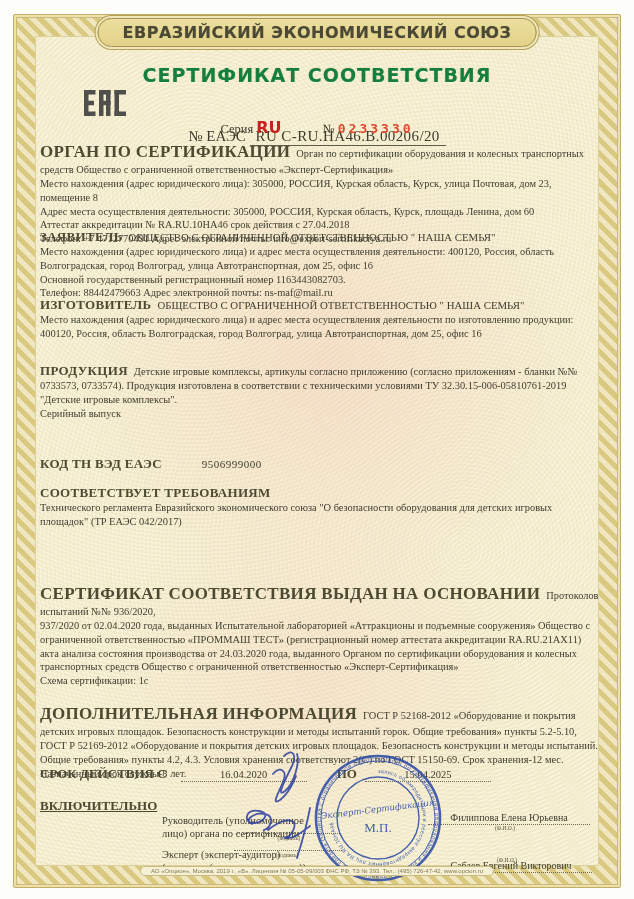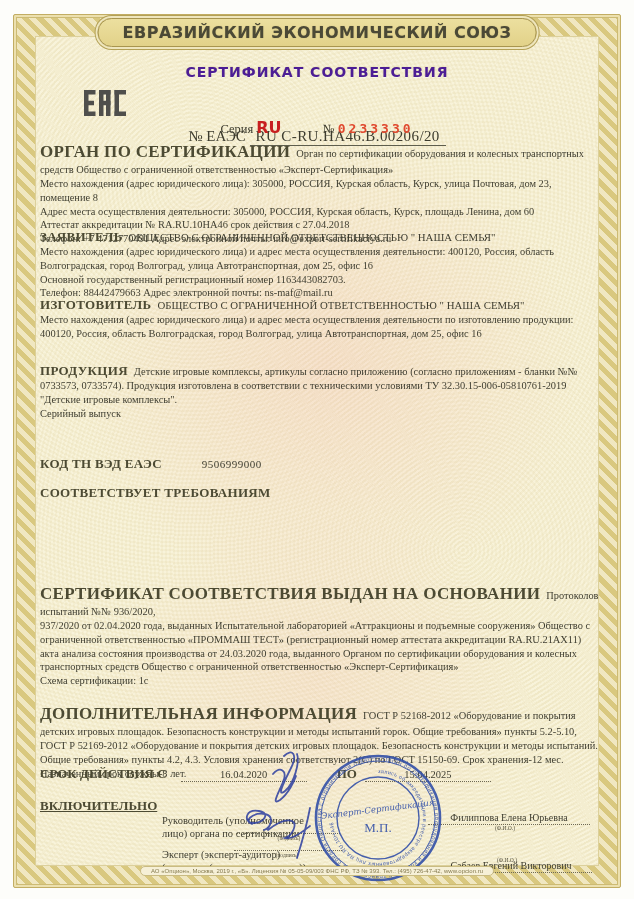--- a/index.html
+++ b/index.html
@@ -23,22 +23,22 @@
     border:1px solid #dcd09b;}
   
   .banner{position:absolute;left:50%;top:18px;transform:translateX(-50%);
     background:linear-gradient(#ecdf9f,#e2d289);
     border:1.5px solid #a8954f;border-radius:14px;padding:4px 24px;white-space:nowrap;
     box-shadow:0 0 0 2px #efe6bd, 0 0 0 3px #b3a055;}
   .banner span{font-family:"DejaVu Sans",sans-serif;font-weight:bold;font-size:16px;
     letter-spacing:.5px;color:#4b4936;text-shadow:0 0 1px rgba(90,85,50,.4);}
   .eac{position:absolute;left:84px;top:80px;}
   .cert-title{position:absolute;left:0;right:0;top:64px;text-align:center;
-    font-family:"DejaVu Sans",sans-serif;font-weight:bold;font-size:14px;letter-spacing:1px;
-    color:#4c1d95;text-shadow:0 1px 0 rgba(255,255,255,.6), 0 0 1px rgba(130,110,45,.55);}
+    font-family:"DejaVu Sans",sans-serif;font-weight:bold;font-size:19px;letter-spacing:1px;
+    color:#15803d;text-shadow:0 1px 0 rgba(255,255,255,.6), 0 0 1px rgba(130,110,45,.55);}
   .num-row{position:absolute;left:0;right:0;top:96px;text-align:center;font-size:15px;color:#3d3c2f;margin-top:32px;}
   .num-row .val{border-bottom:1px solid #5e5e4d;padding:0 6px 1px 6px;letter-spacing:.4px;}
   .series-row{position:absolute;left:0;right:0;top:118px;text-align:center;font-size:12.5px;color:#3d3c2f;}
   .series-ru{color:#c81f1f;font-weight:bold;font-family:"DejaVu Sans",sans-serif;font-size:16px;margin-right:38px;}
   .blank-no{color:#e04a30;font-family:"DejaVu Sans Mono",monospace;font-weight:bold;font-size:13px;letter-spacing:3px;}
   
   .sec{position:absolute;left:40px;right:32px;font-size:10.4px;line-height:1.32;color:#3f3e31;}
   .sec-h{font-weight:bold;font-size:13px;color:#4c4a33;letter-spacing:.3px;margin-right:6px;}
   .sec-h.big{font-size:17px;}
   .caps{font-size:10.8px;}
@@ -131,20 +131,21 @@
     <span class="sec-h">ПРОДУКЦИЯ</span><span>Детские игровые комплексы, артикулы согласно приложению (согласно приложениям - бланки №№ 0733573, 0733574). Продукция изготовлена в соответствии с техническими условиями ТУ 32.30.15-006-05810761-2019 "Детские игровые комплексы".</span>
     <div class="pre">Серийный выпуск</div>
   </div>
 
   <div class="sec" style="top:455px">
     <span class="sec-h">КОД ТН ВЭД ЕАЭС</span><span class="kod-val">9506999000</span>
   </div>
 
   <div class="sec" style="top:484px">
     <div class="sec-h">СООТВЕТСТВУЕТ ТРЕБОВАНИЯМ</div>
+    <div class="pre">Технического регламента Евразийского экономического союза "О безопасности оборудования для детских игровых площадок" (ТР ЕАЭС 042/2017)</div>
   </div>
 
   <div class="sec" style="top:583px">
     <span class="sec-h big">СЕРТИФИКАТ СООТВЕТСТВИЯ ВЫДАН НА ОСНОВАНИИ</span><span>Протоколов испытаний №№ 936/2020,</span>
     <div class="pre">937/2020 от 02.04.2020 года, выданных Испытательной лабораторией «Аттракционы и подъемные сооружения» Общество с ограниченной ответственностью «ПРОММАШ ТЕСТ» (регистрационный номер аттестата аккредитации RA.RU.21АХ11) акта анализа состояния производства от 24.03.2020 года, выданного Органом по сертификации оборудования и колесных транспортных средств Общество с ограниченной ответственностью «Эксперт-Сертификация»
 Схема сертификации: 1с</div>
   </div>
 
   <div class="sec" style="top:703px">
     <span class="sec-h big">ДОПОЛНИТЕЛЬНАЯ ИНФОРМАЦИЯ</span><span>ГОСТ Р 52168-2012 «Оборудование и покрытия детских игровых площадок. Безопасность конструкции и методы испытаний горок. Общие требования» пункты 5.2-5.10, ГОСТ Р 52169-2012 «Оборудование и покрытия детских игровых площадок. Безопасность конструкции и методы испытаний. Общие требования» пункты 4.2, 4.3. Условия хранения соответствуют 2(С) по ГОСТ 15150-69. Срок хранения-12 мес. Назначенный срок службы-8 лет.</span>

